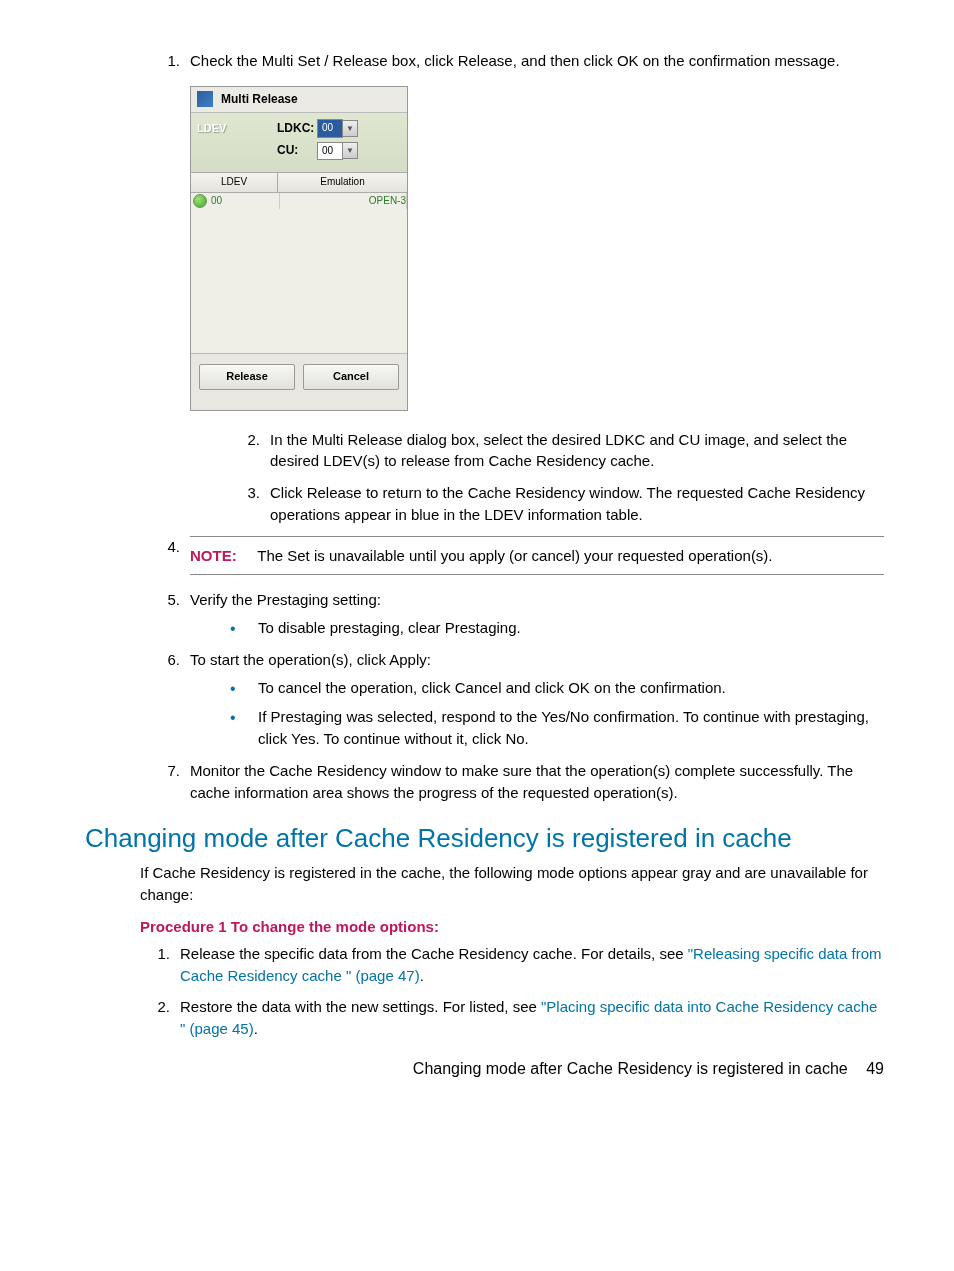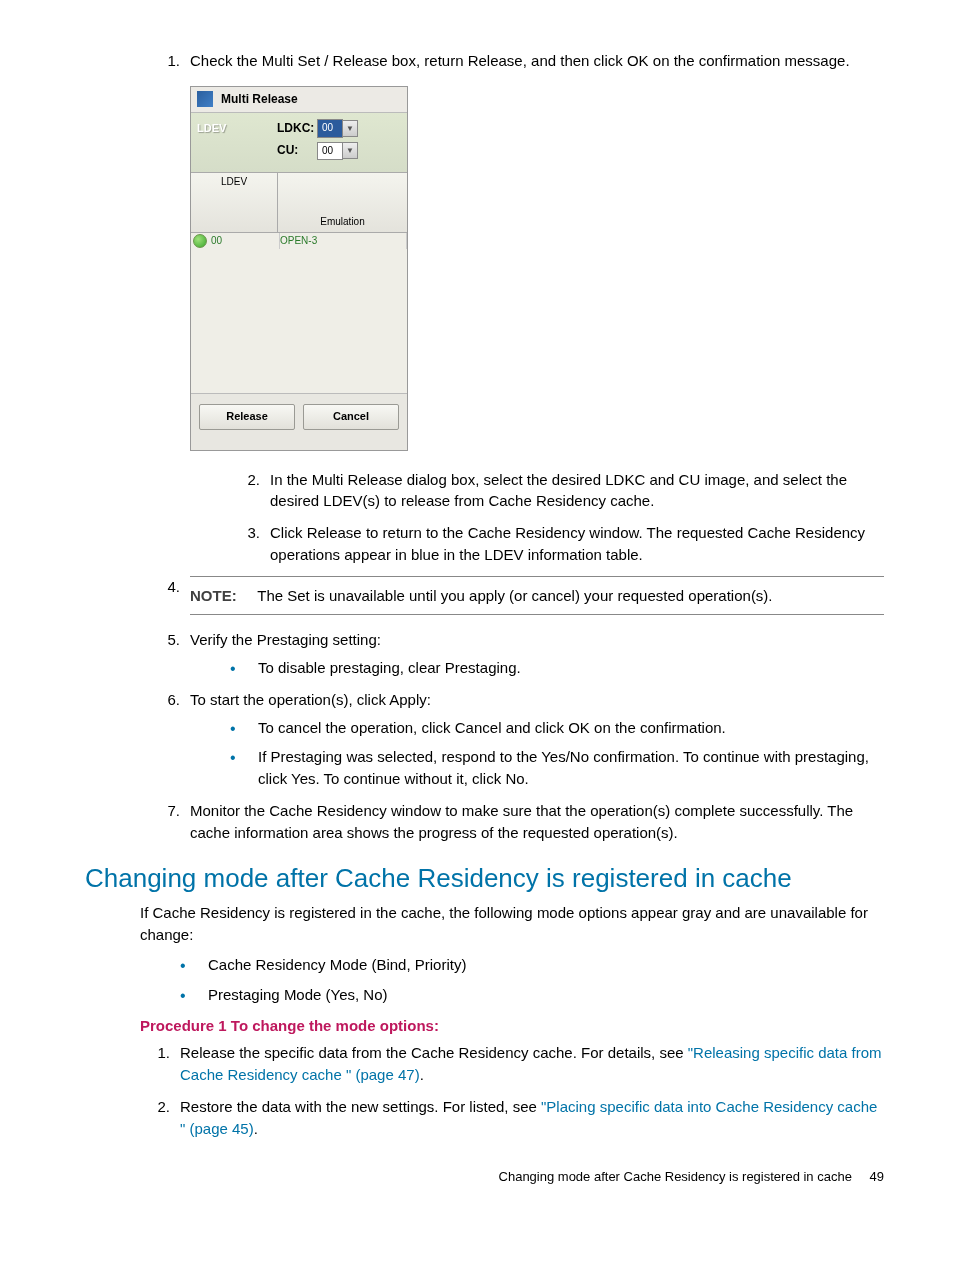--- a/index.html
+++ b/index.html
@@ -72,40 +72,40 @@
     font-size: 16px;
   }
   .bold { font-weight: normal; }
   .note-box {
     border-top: 1px solid #888;
     border-bottom: 1px solid #888;
     padding: 8px 0;
     margin: 10px 0 14px 0;
   }
   .note-label {
-    color: #404040;
+    color: #be185d;
     font-weight: bold;
   }
   h2.section {
     font-family: 'Trebuchet MS', Arial, sans-serif;
     font-weight: normal;
     color: #0073a8;
     font-size: 26px;
     margin: 20px 0 8px 0;
   }
   .proc-label {
     color: #be185d;
     font-weight: bold;
     margin: 12px 0 8px 0;
   }
   .link { color: #0073a8; }
   .footer {
-    margin-top: 30px;
+    margin-top: 20px;
     text-align: right;
-    font-size: 13px;
+    font-size: 16px;
     font-family: 'Trebuchet MS', Arial, sans-serif;
   }
   .footer .pg { margin-left: 14px; }
 
   
   .dialog {
     width: 216px;
     margin: 14px 0 18px 0;
     border: 1px solid #999;
     background: #f3f3ee;
@@ -182,40 +182,40 @@
     background: linear-gradient(#f4f4ee,#e4e3dc);
     border-top: 1px solid #aaa;
     border-bottom: 1px solid #aaa;
     font-size: 10px;
   }
   .dlg-thead > div {
     padding: 2px 0;
     text-align: center;
   }
   .th-ldev { width: 86px; border-right: 1px solid #aaa; }
-  .th-emu { flex: 1; margin-top: 40px; }
+  .th-emu { flex: 1; }
   .dlg-body {
     background: #efeee7;
     height: 160px;
   }
   .dlg-brow {
     display: flex;
     font-size: 10px;
     color: #2a7a2a;
   }
   .dlg-brow .c1 {
     width: 86px;
     display: flex;
     align-items: center;
     padding: 1px 0 1px 2px;
     border-right: 1px solid #ccc;
   }
   .dlg-brow .c2 {
     flex: 1;
-    text-align: left;
+    text-align: right;
     padding: 1px 0;
     border-right: 1px solid #ccc;
   }
   .row-icon {
     width: 12px;
     height: 12px;
     border-radius: 50%;
     background: radial-gradient(circle at 35% 35%, #9fe27a, #3aa62c);
     margin-right: 4px;
     border: 1px solid #6a964a;
@@ -243,21 +243,21 @@
   }
 </style>
 </head>
 <body>
 
 <div class="page">
 
 <ol class="main-list">
   <li><span class="num">1.</span>
     <span>
-      <span>Check the </span><span class="bold">Multi Set / Release</span><span> box, return </span><span class="bold">Release</span><span>, and then click </span><span class="bold">OK</span><span> on the confirmation message.</span>
+      <span>Check the </span><span class="bold">Multi Set / Release</span><span> box, click </span><span class="bold">Release</span><span>, and then click </span><span class="bold">OK</span><span> on the confirmation message.</span>
     </span>
 
     
     <div class="dialog">
       <div class="dlg-title">
         <span class="sq"></span>
         <span>Multi Release</span>
       </div>
       <div class="dlg-top">
         <div class="ldev-tab">LDEV</div>
@@ -337,24 +337,20 @@
   </li>
 
   <li><span class="num">7.</span>
     <span>Monitor the </span><span class="bold">Cache Residency</span><span> window to make sure that the operation(s) complete successfully. The cache information area shows the progress of the requested operation(s).</span>
   </li>
 </ol>
 
 <h2 class="section">Changing mode after Cache Residency is registered in cache</h2>
 <p class="intro-para">If Cache Residency is registered in the cache, the following mode options appear gray and are unavailable for change:</p>
 
-<ul class="bullets" style="margin-left:55px;">
-  <li>Cache Residency Mode (Bind, Priority)</li>
-  <li>Prestaging Mode (Yes, No)</li>
-</ul>
 
 <div class="proc-label" style="margin-left:55px;">Procedure 1 To change the mode options:</div>
 
 <ol class="main-list" style="padding-left:55px;">
   <li><span class="num">1.</span>
     <span>Release the specific data from the Cache Residency cache. For details, see </span><span class="link">"Releasing specific data from Cache Residency cache " (page 47)</span><span>.</span>
   </li>
   <li><span class="num">2.</span>
     <span>Restore the data with the new settings. For listed, see </span><span class="link">"Placing specific data into Cache Residency cache " (page 45)</span><span>.</span>
   </li>

